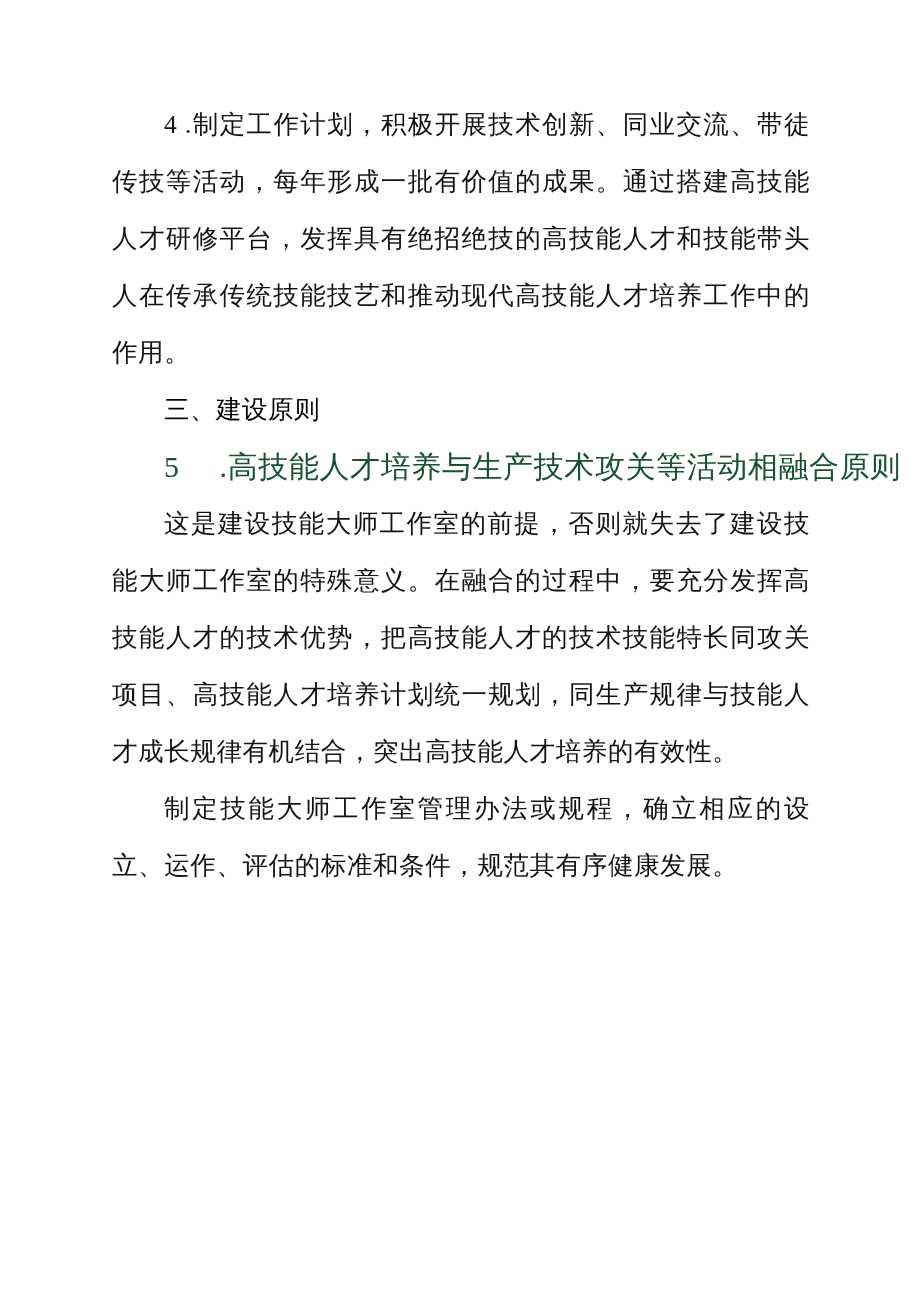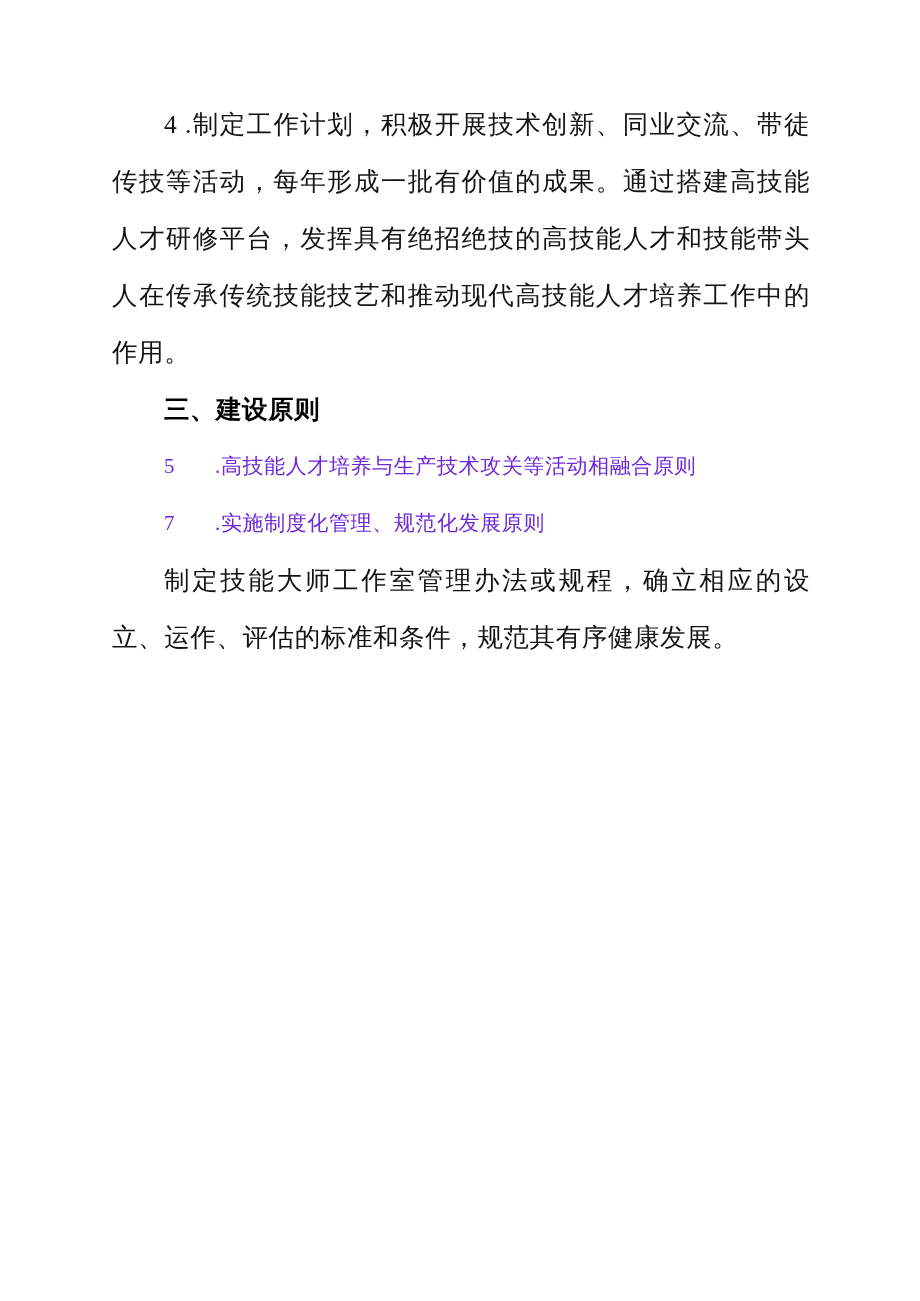--- a/index.html
+++ b/index.html
@@ -38,37 +38,37 @@
     word-break: break-all;
   }
   .para.indent {
     text-indent: 52px;
   }
 
   
   .heading {
     font-size: 25.5px;
     line-height: 57px;
-    font-weight: bold;
+    font-weight: normal;
     font-family: "Liberation Sans", "DejaVu Sans", sans-serif;
     margin: 0;
     text-indent: 52px;
     letter-spacing: 0.5px;
     color: #000000;
   }
 
   
   .item-line {
-    font-size: 21px;
+    font-size: 30px;
     line-height: 57px;
     margin: 0;
     padding-left: 52px;
     white-space: nowrap;
     letter-spacing: 0.6px;
-    color: #6d28d9;
+    color: #14532d;
   }
   .item-num {
     display: inline-block;
     font-family: "Liberation Serif", "DejaVu Serif", serif;
   }
   .item-gap {
     display: inline-block;
     width: 40px;
   }
   .item-dot {
@@ -85,23 +85,21 @@
   <div id="content">
 
     <p class="para indent">4 .制定工作计划，积极开展技术创新、同业交流、带徒传技等活动，每年形成一批有价值的成果。通过搭建高技能人才研修平台，发挥具有绝招绝技的高技能人才和技能带头人在传承传统技能技艺和推动现代高技能人才培养工作中的作用。</p>
 
     <p class="heading">三、建设原则</p>
 
     <p class="item-line">
       <span class="item-num">5</span><span class="item-gap"></span><span class="item-dot">.</span><span class="item-text">高技能人才培养与生产技术攻关等活动相融合原则</span>
     </p>
 
+    <p class="para indent">这是建设技能大师工作室的前提，否则就失去了建设技能大师工作室的特殊意义。在融合的过程中，要充分发挥高技能人才的技术优势，把高技能人才的技术技能特长同攻关项目、高技能人才培养计划统一规划，同生产规律与技能人才成长规律有机结合，突出高技能人才培养的有效性。</p>
 
 
 
-    <p class="item-line">
-      <span class="item-num">7</span><span class="item-gap"></span><span class="item-dot">.</span><span class="item-text">实施制度化管理、规范化发展原则</span>
-    </p>
 
     <p class="para indent">制定技能大师工作室管理办法或规程，确立相应的设立、运作、评估的标准和条件，规范其有序健康发展。</p>
 
   </div>
 </div>
 
 </body></html>

